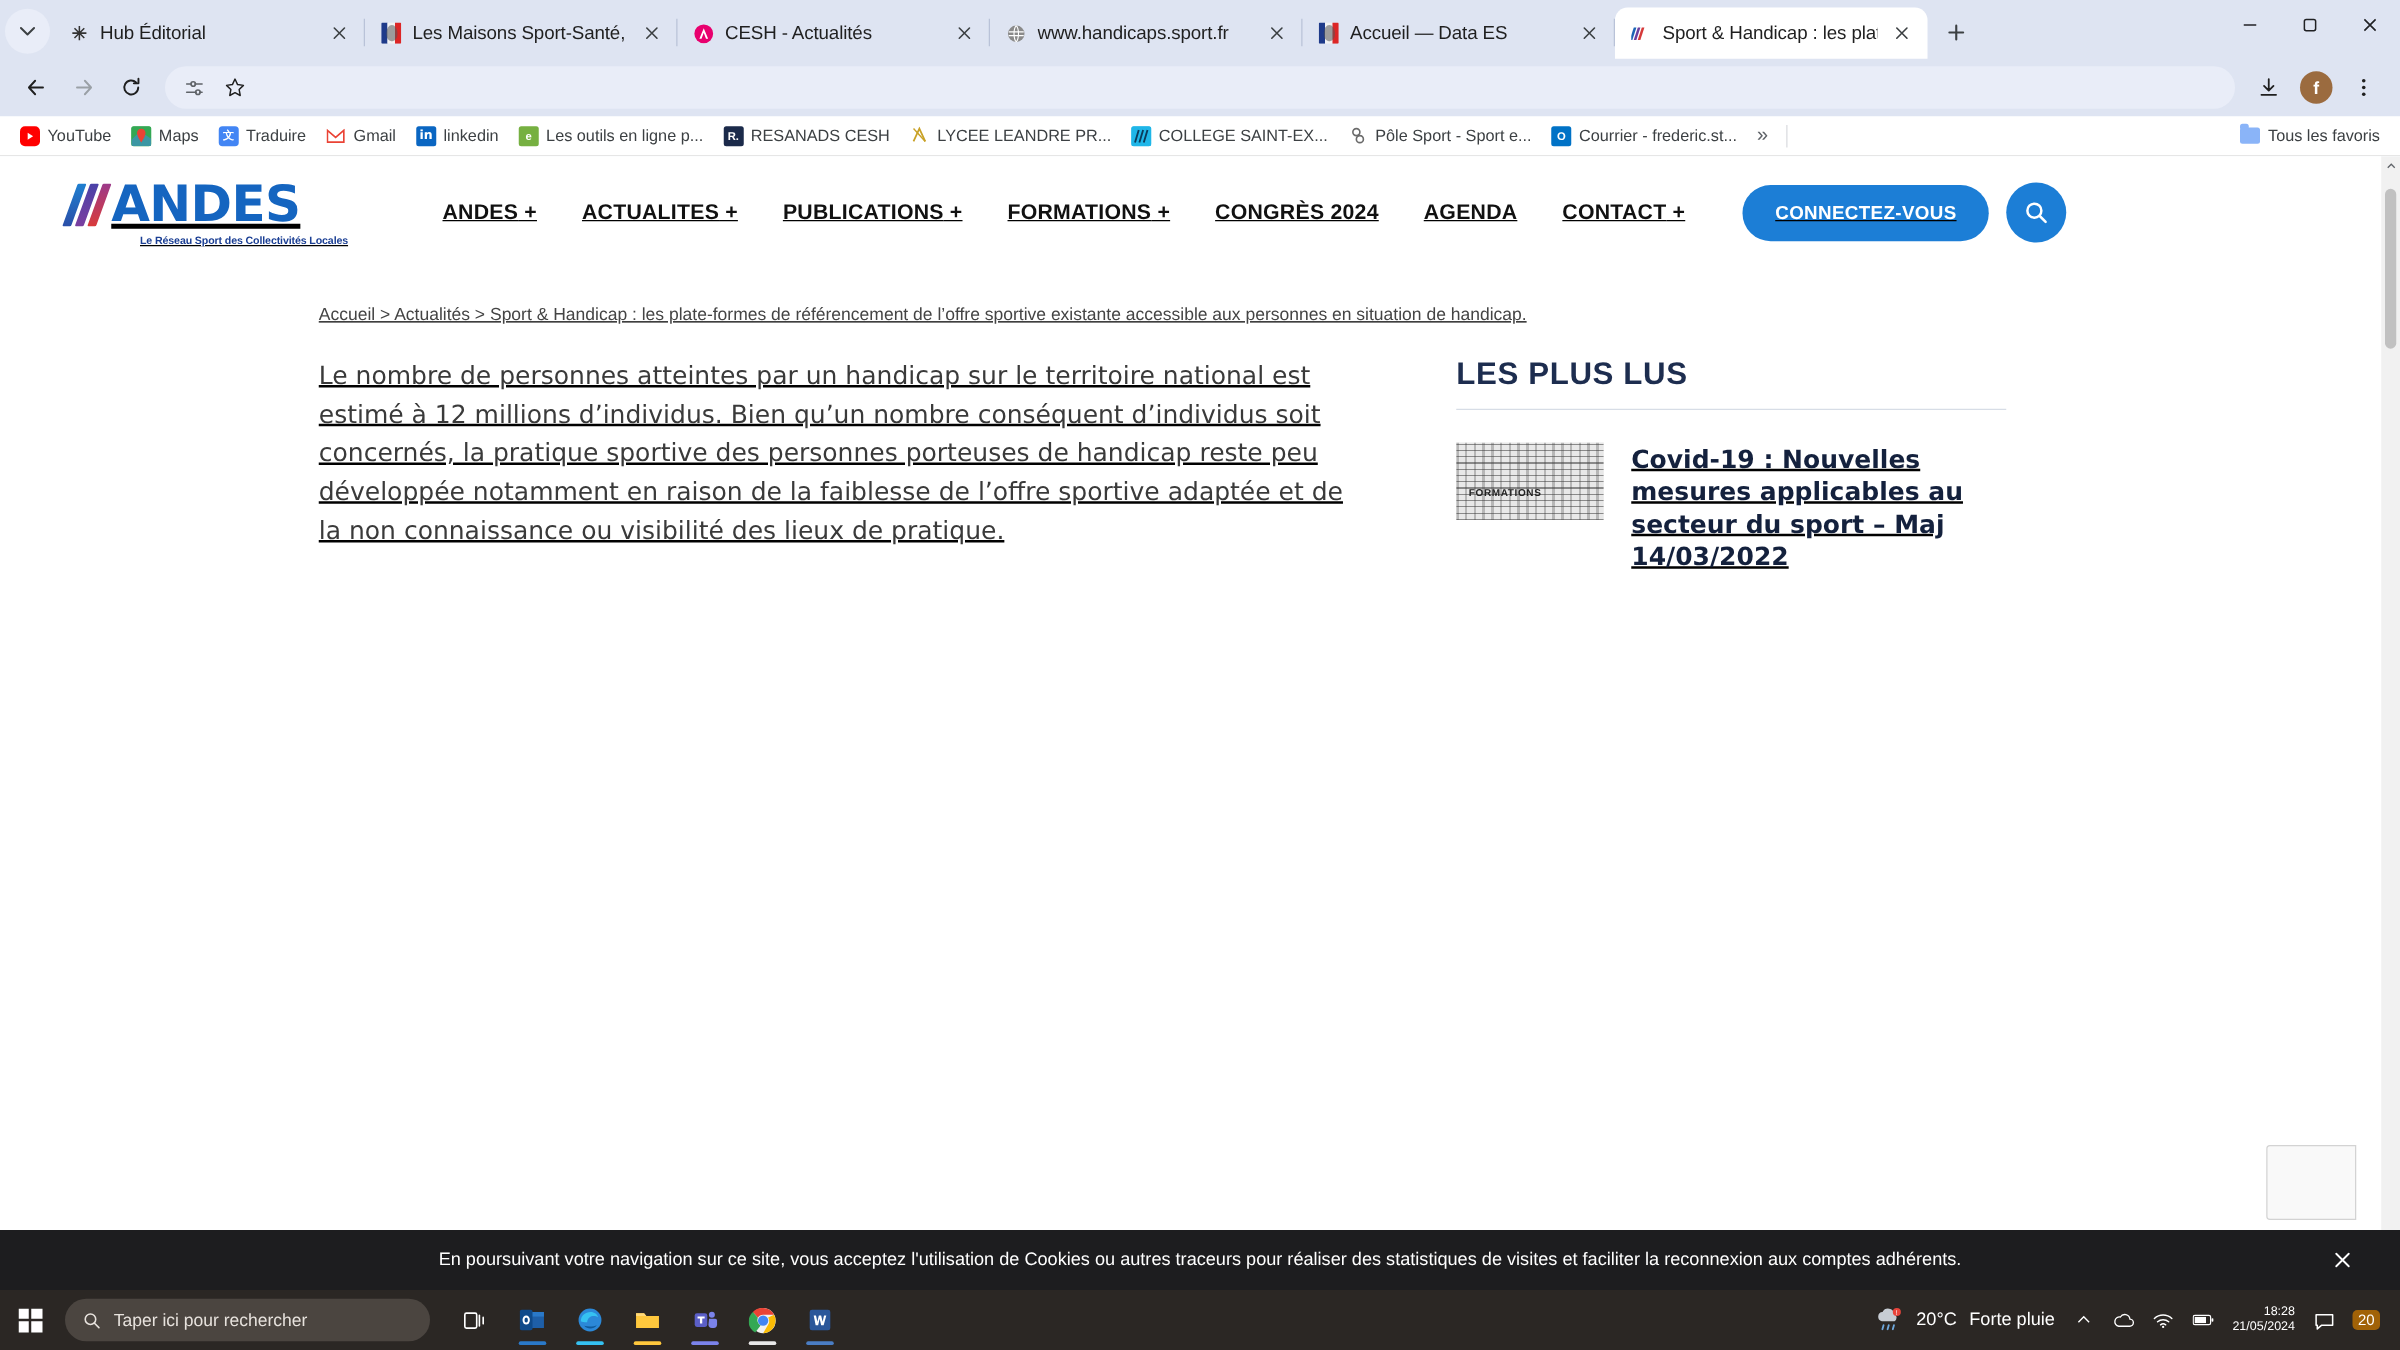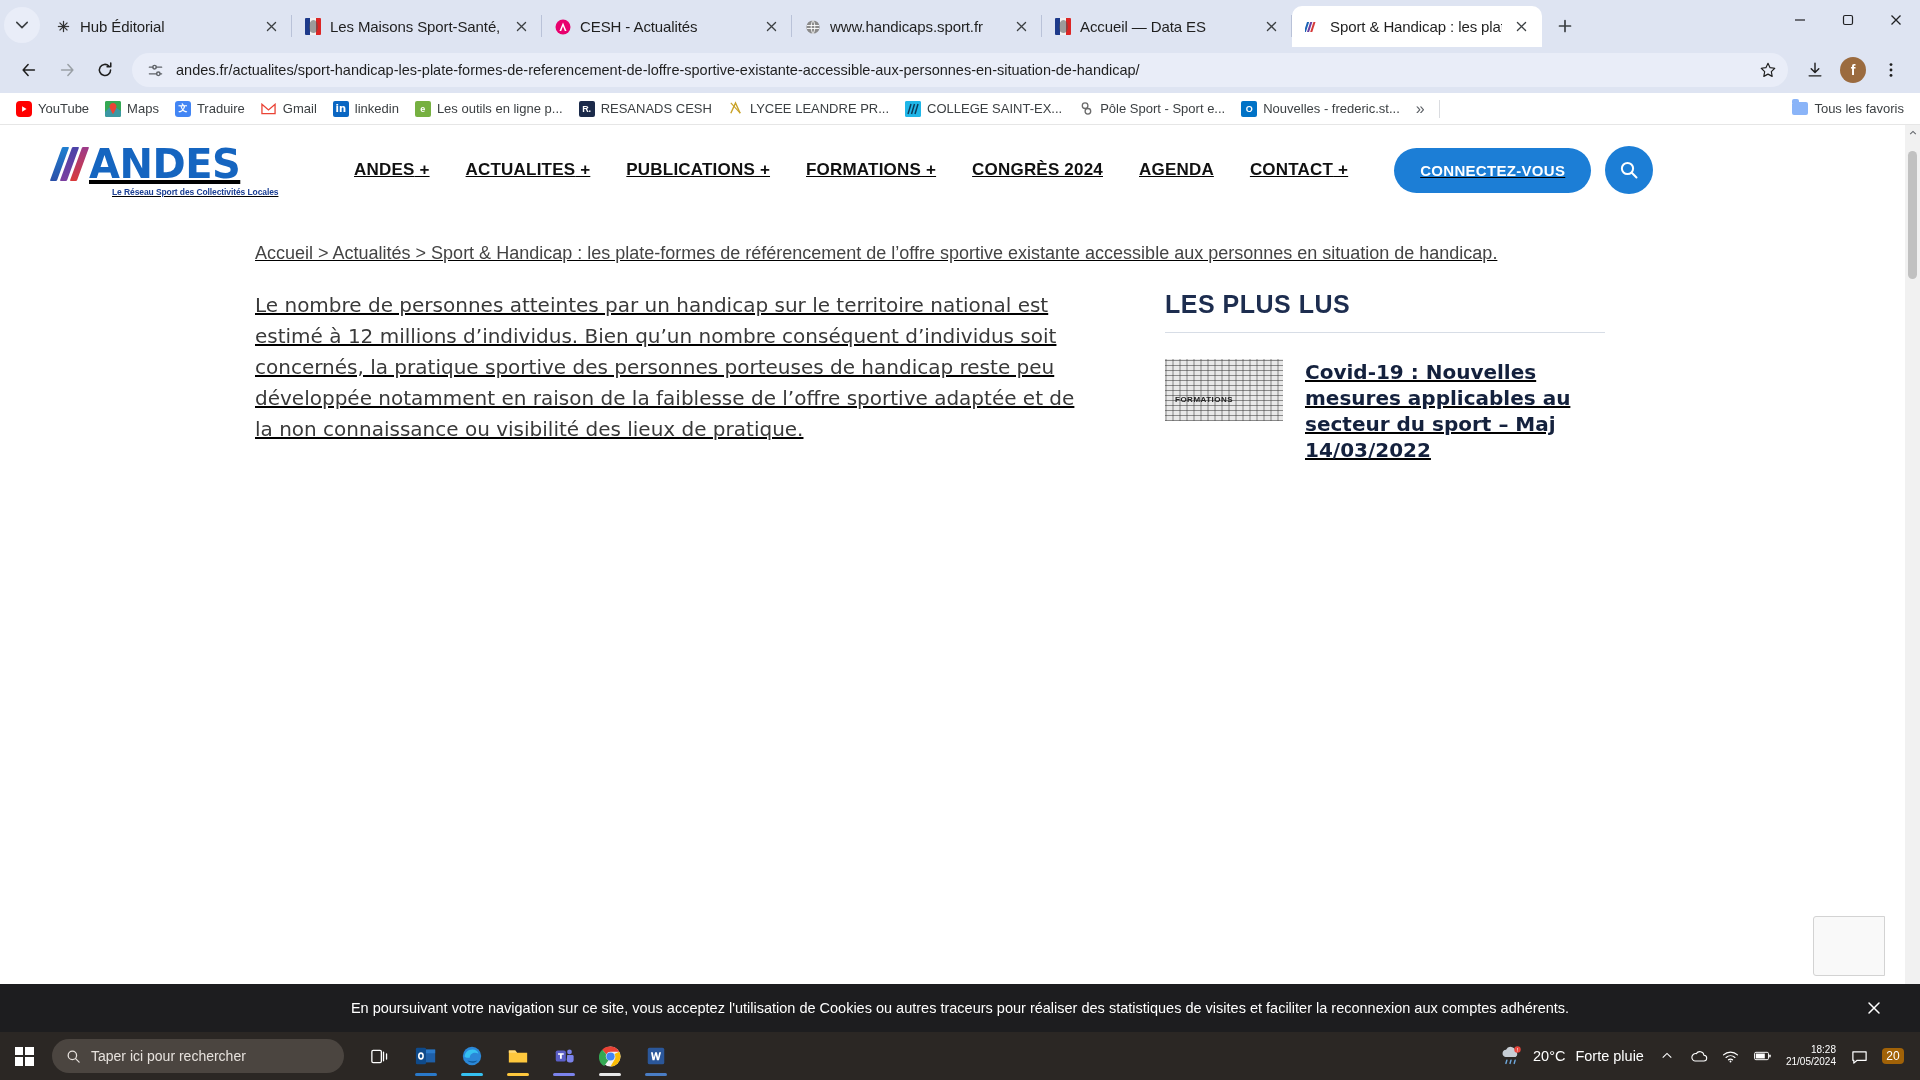--- a/index.html
+++ b/index.html
@@ -115,21 +115,21 @@
 
   .hero { background:#5c9fcd; padding: 74px 0 64px; text-align:center; }
   .hero h1 {
     color:#fff; font-size: 40px; line-height: 1.14; font-weight: 800;
     max-width: 1160px; margin: 0 auto; letter-spacing:-0.2px;
     font-family:"DejaVu Sans", sans-serif;
   }
   .hero-meta { margin-top: 56px; font-size: 14.5px; color:#f2f6fa; }
   .hero-meta b { font-weight: 800; color:#ffffff; }
 
-  .breadcrumb { padding: 28px 0 0 255px; font-size: 18px; color:#444; }
+  .breadcrumb { padding: 28px 0 0 255px; font-size: 14px; color:#444; }
 
   .content { display:flex; padding: 26px 0 0 255px; gap: 70px; }
   .article { width: 840px; }
   .article p {
     font-size: 20px; line-height: 1.55; color:#3a3a3a; font-family:"DejaVu Sans", sans-serif;
   }
   .aside { width: 470px; }
   .aside h2 {
     font-size: 25px; font-weight: 800; color:#1d2d4f; letter-spacing:.5px;
     padding-bottom: 14px; display:inline-block;
@@ -340,21 +340,20 @@
     </div>
 
     <div class="omnibox">
       <span class="omni-icon">
         <svg viewBox="0 0 18 18" width="17" height="17">
           <path d="M2.5 5.5h4M9.5 5.5h6M2.5 12.5h8M13.5 12.5h2" stroke="#5f6368" stroke-width="1.4" stroke-linecap="round"></path>
           <circle cx="8" cy="5.5" r="1.9" fill="none" stroke="#5f6368" stroke-width="1.4"></circle>
           <circle cx="12" cy="12.5" r="1.9" fill="none" stroke="#5f6368" stroke-width="1.4"></circle>
         </svg>
       </span>
-      <span class="omni-url">andes.fr/actualites/sport-handicap-les-plate-formes-de-referencement-de-loffre-sportive-existante-accessible-aux-personnes-en-situation-de-handicap/</span>
       <span class="omni-star">
         <svg viewBox="0 0 20 20" width="18" height="18">
           <path d="M10 2.5l2.3 4.9 5.2.7-3.8 3.7.95 5.3L10 14.6l-4.65 2.5.95-5.3L2.5 8.1l5.2-.7z" fill="none" stroke="#1f1f1f" stroke-width="1.3" stroke-linejoin="round"></path>
         </svg>
       </span>
     </div>
 
     <div class="tb-right">
       <div class="navbtn">
         <svg viewBox="0 0 20 20">
@@ -441,21 +440,21 @@
       <span class="bm-ico" style="background:#fff;">
         <svg viewBox="0 0 16 16" width="15" height="15">
           <circle cx="6.5" cy="5" r="3" fill="none" stroke="#6b6b6b" stroke-width="1.4"></circle>
           <circle cx="9.5" cy="11" r="3" fill="none" stroke="#6b6b6b" stroke-width="1.4"></circle>
         </svg>
       </span>
       <span class="bm-label">Pôle Sport - Sport e...</span>
     </div>
     <div class="bm">
       <span class="bm-ico" style="background:#0072c6;border-radius:2px;font-size:9px;">O</span>
-      <span class="bm-label">Nouvelles - frederic.st...</span>
+      <span class="bm-label">Courrier - frederic.st...</span>
     </div>
     <div class="bm-overflow">»</div>
     <div class="bm-sep"></div>
     <div class="bm-all">
       <span class="folder-ico"></span>
       <span class="bm-label">Tous les favoris</span>
     </div>
   </div>
 
   <div class="viewport">

